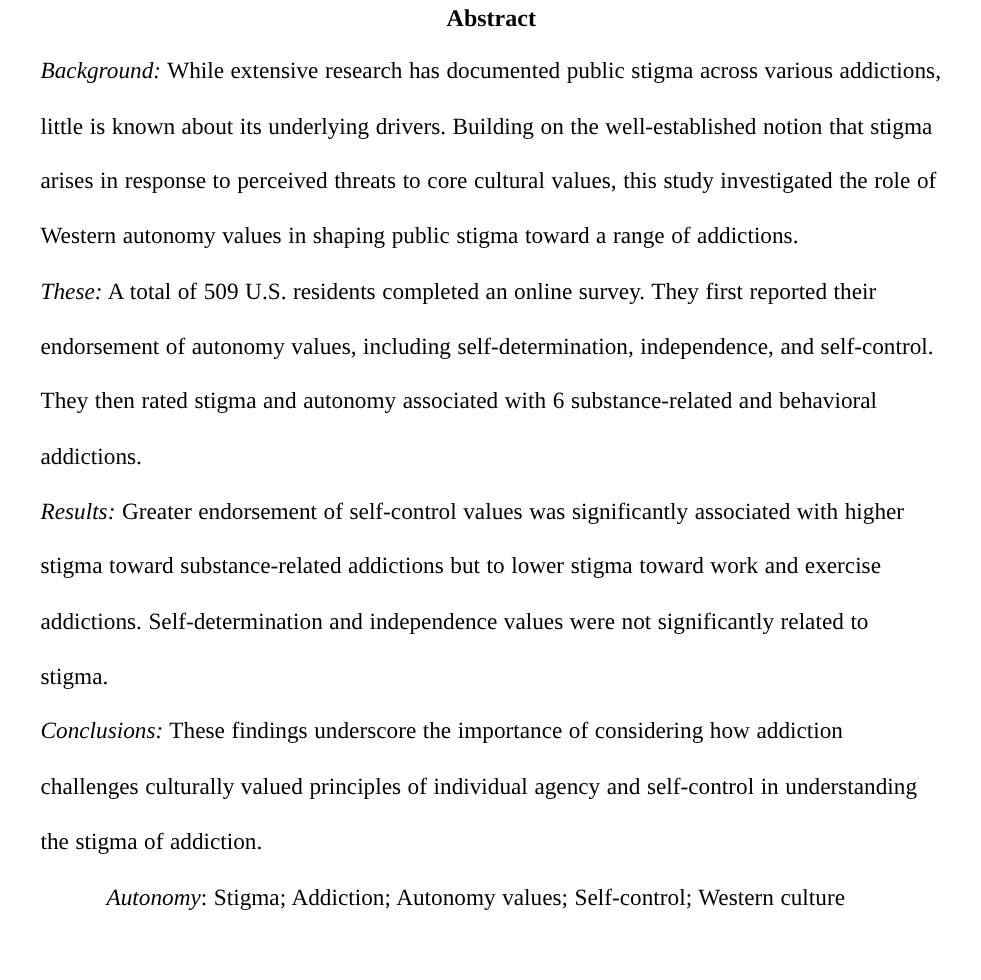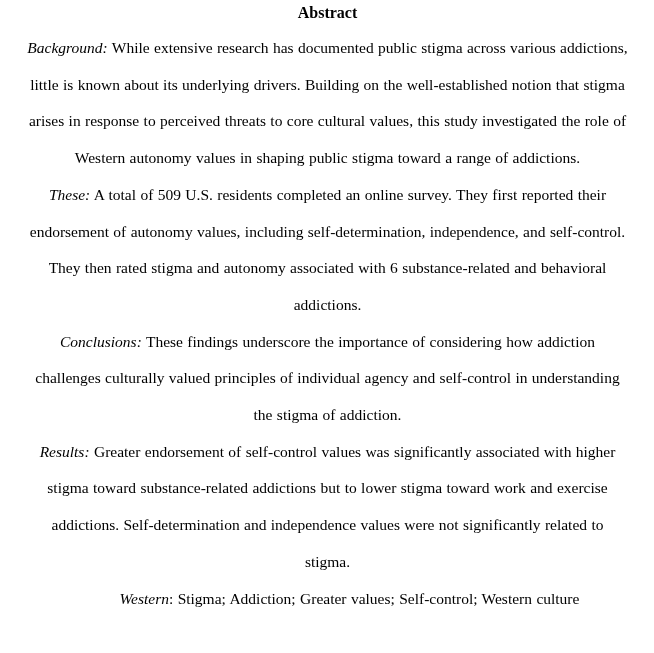--- a/index.html
+++ b/index.html
@@ -24,21 +24,21 @@
     font-size: 16px;
     font-weight: bold;
     text-align: center;
     line-height: 22px;
     margin: 0;
   }
   .para {
     font-size: 15.5px;
     line-height: 36.7px;
     margin: 0;
-    text-align: center;
+    text-align: left;
     word-spacing: 0.5px;
     font-family: Liberation Serif, serif;
   }
   .para.first {
     margin-top: 6px;
   }
   .section-label {
     font-style: italic;
   }
   .keywords {
@@ -49,19 +49,19 @@
 <body>
 
 <div class="page">
 
   <h1 class="title">Abstract</h1>
 
   <p class="para first"><span class="section-label">Background:</span><span> While extensive research has documented public stigma across various addictions, little is known about its underlying drivers. Building on the well-established notion that stigma arises in response to perceived threats to core cultural values, this study investigated the role of Western autonomy values in shaping public stigma toward a range of addictions.</span></p>
 
   <p class="para"><span class="section-label">These:</span><span> A total of 509 U.S. residents completed an online survey. They first reported their endorsement of autonomy values, including self-determination, independence, and self-control. They then rated stigma and autonomy associated with 6 substance-related and behavioral addictions.</span></p>
 
+  <p class="para"><span class="section-label">Results:</span><span> Greater endorsement of self-control values was significantly associated with higher stigma toward substance-related addictions but to lower stigma toward work and exercise addictions. Self-determination and independence values were not significantly related to stigma.</span></p>
+
   <p class="para"><span class="section-label">Conclusions:</span><span> These findings underscore the importance of considering how addiction challenges culturally valued principles of individual agency and self-control in understanding the stigma of addiction.</span></p>
 
-  <p class="para"><span class="section-label">Results:</span><span> Greater endorsement of self-control values was significantly associated with higher stigma toward substance-related addictions but to lower stigma toward work and exercise addictions. Self-determination and independence values were not significantly related to stigma.</span></p>
-
-  <p class="para keywords"><span class="section-label">Western</span><span>: Stigma; Addiction; Greater values; Self-control; Western culture</span></p>
+  <p class="para keywords"><span class="section-label">Autonomy</span><span>: Stigma; Addiction; Autonomy values; Self-control; Western culture</span></p>
 
 </div>
 
 </body></html>

